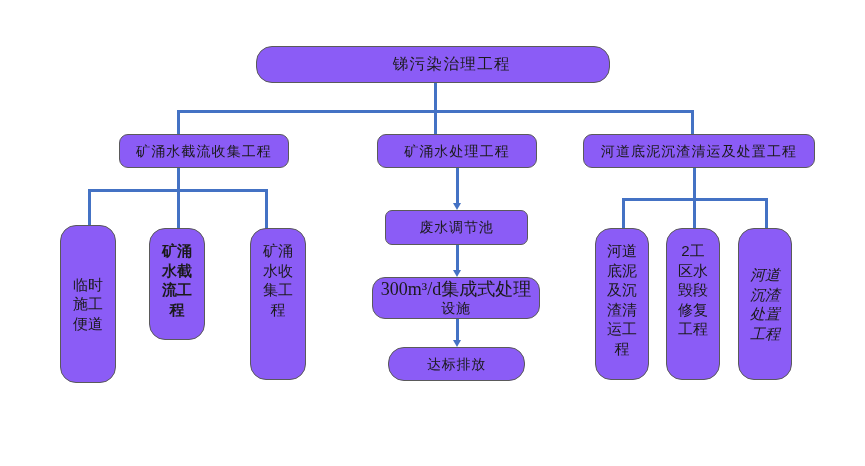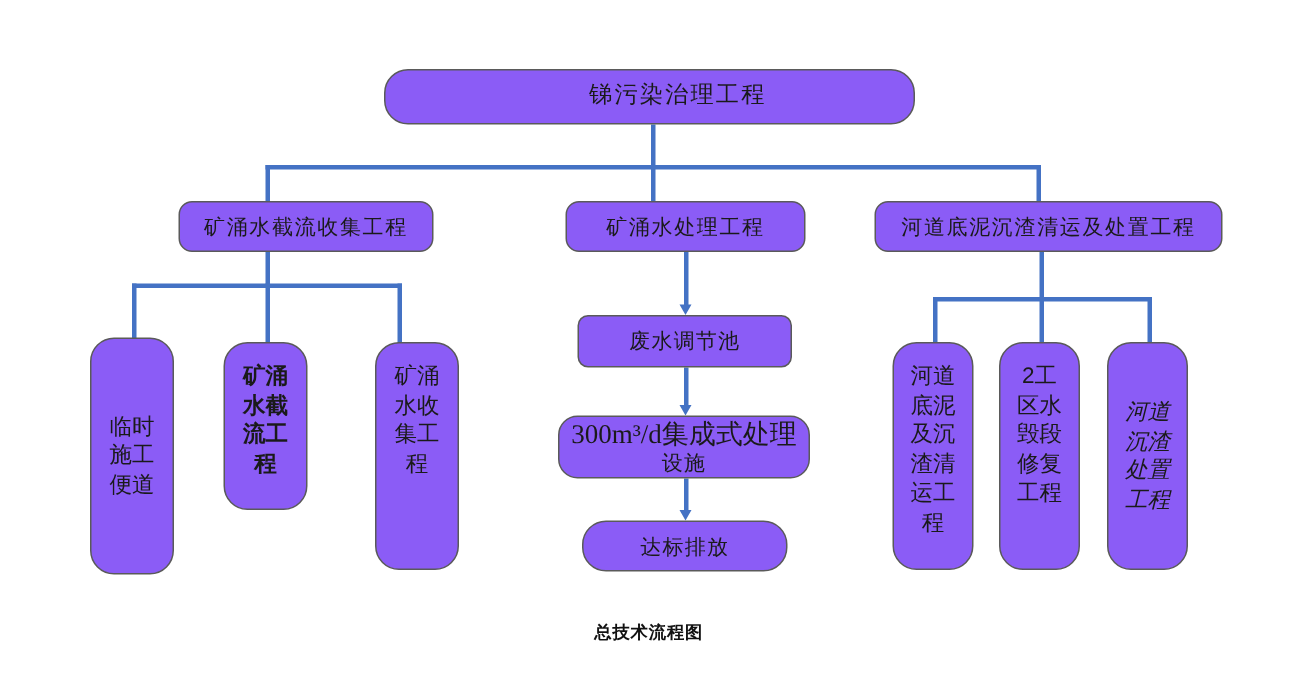--- a/index.html
+++ b/index.html
@@ -144,15 +144,14 @@
   </div>
 
   <div class="box r-lg tall" style="left:666px;top:228px;width:54px;height:152px;">
     <span class="txt">2工区水毁段修复工程</span>
   </div>
 
   <div class="box r-lg tall centered" style="left:738px;top:228px;width:54px;height:152px;font-style:italic;">
     <span class="txt">河道沉渣处置工程</span>
   </div>
 
-  <div id="caption" style="top:414px;">总技术流程图</div>
 
 </div>
 
 </body></html>

